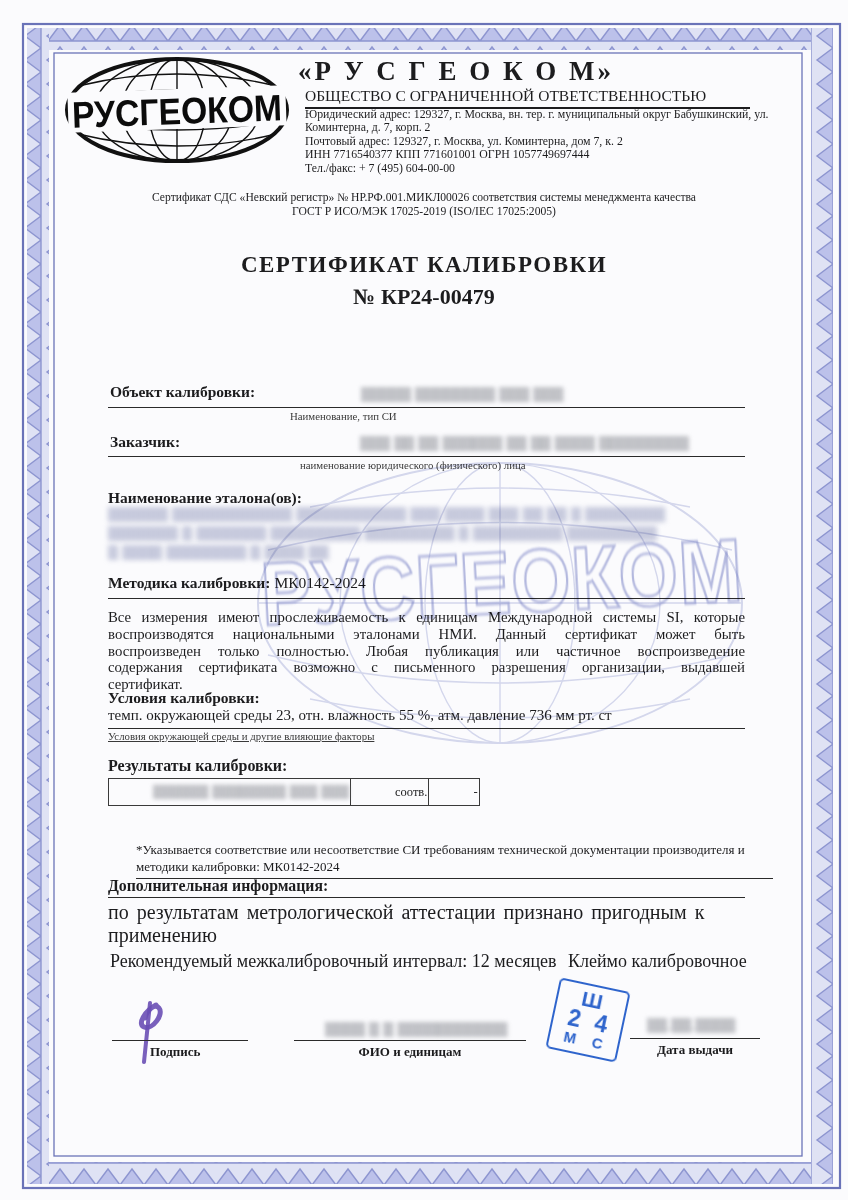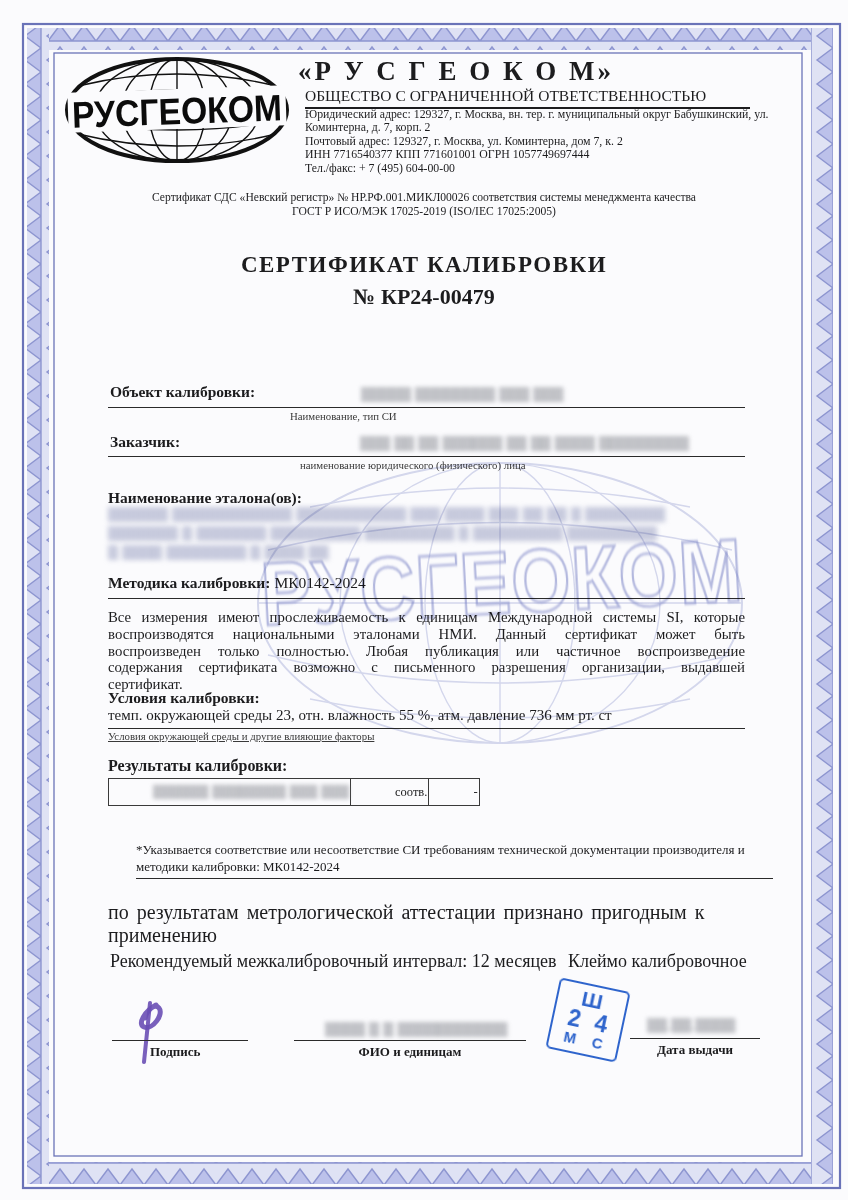--- a/index.html
+++ b/index.html
@@ -147,20 +147,21 @@
       <tbody>
       <tr>
         <td><span class="blur" style="font-size:12px;">▒▒▒▒▒▒ ▒▒▒▒▒▒▒▒ ▒▒▒ ▒▒▒</span></td>
         <td>соотв.</td>
         <td>-</td>
       </tr>
     </tbody>
       </table>
 
     <div class="abs footnote">*Указывается соответствие или несоответствие СИ требованиям технической документации производителя и методики калибровки: МК0142-2024</div>
+    <div class="abs addlabel">Дополнительная информация:</div>
     <div class="abs addval">по результатам метрологической аттестации признано пригодным к применению</div>
 
     <div class="abs small13" style="left:110px;top:951px;">Рекомендуемый межкалибровочный интервал: 12 месяцев</div>
     <div class="abs small13" style="left:568px;top:951px;">Клеймо калибровочное</div>
 
     <svg class="abs" style="left:120px;top:998px;filter:blur(0.4px);" width="70" height="68" viewBox="0 0 70 68">
       <path d="M36,7 C25,13 17,26 24,29 C33,32 44,16 39,10 C35,5 27,12 25,20" fill="none" stroke="#6a4fb5" stroke-width="5" stroke-linecap="round" opacity="0.9"></path>
       <path d="M30,5 C28,24 26,46 24,64" fill="none" stroke="#6a4fb5" stroke-width="4" stroke-linecap="round" opacity="0.9"></path>
     </svg>
     <div class="abs sigline" style="left:112px;top:1014px;width:136px;height:26px;"></div>

